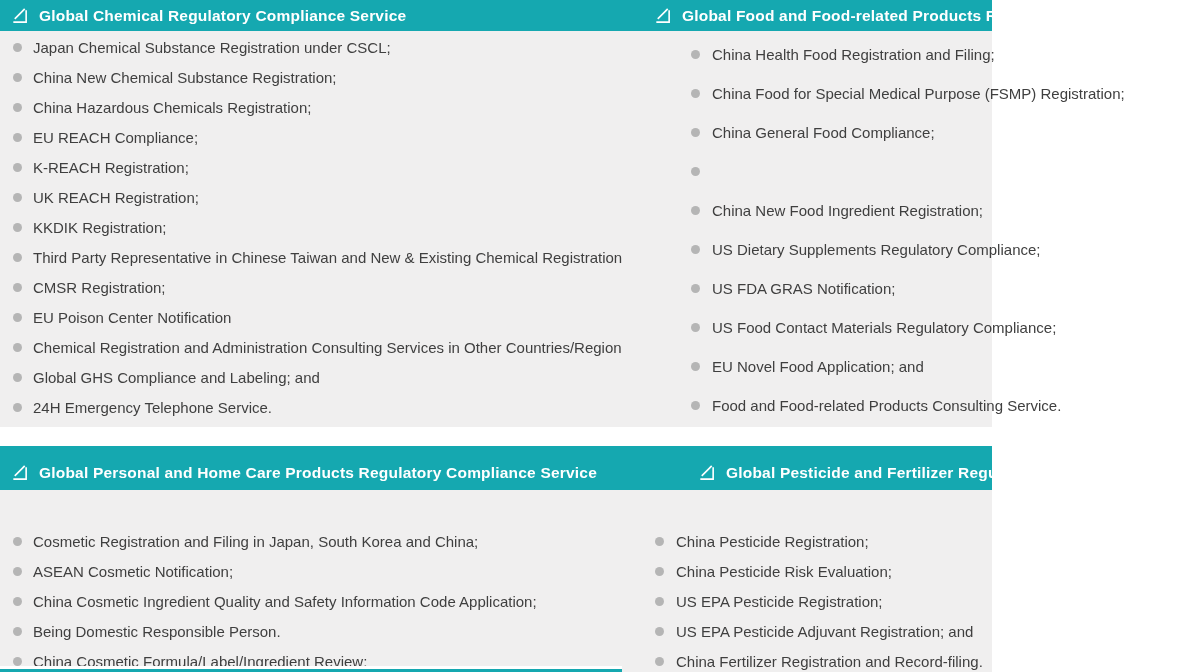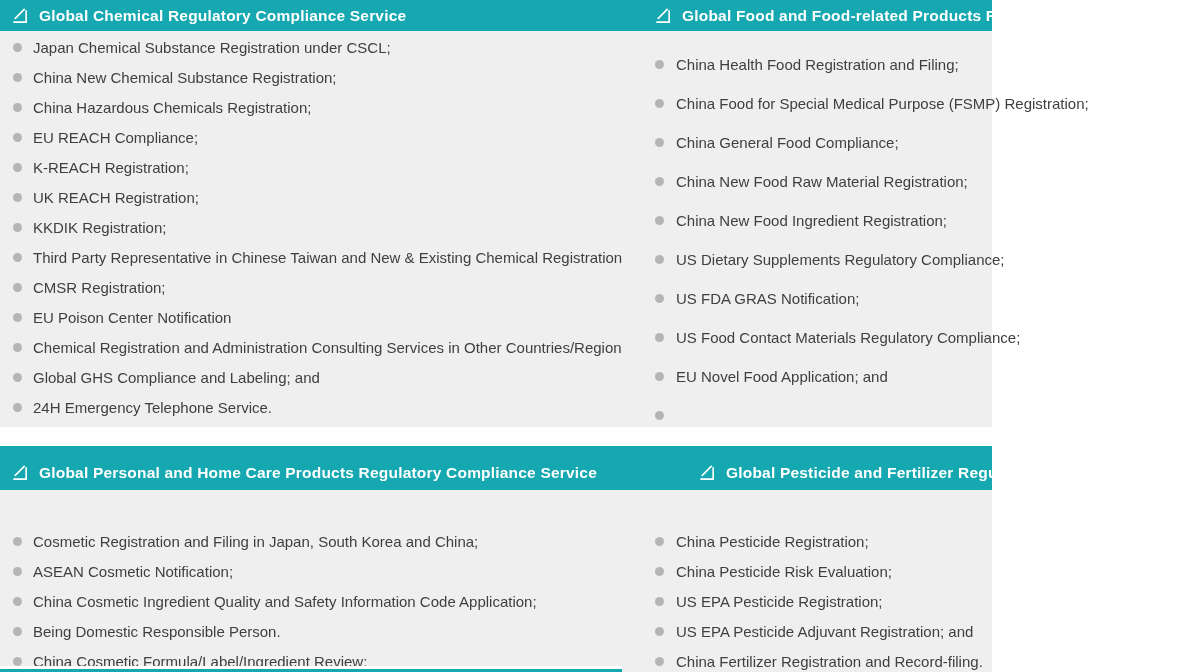--- a/index.html
+++ b/index.html
@@ -17,39 +17,39 @@
   .band-mid .hdr{padding-top:9px;}
   .hdr{display:flex;align-items:center;color:var(--header-text,#ffffff);
        font-weight:bold;font-size:15.5px;letter-spacing:.2px;white-space:nowrap;}
   .hdr-left{width:622px;flex:none;padding-left:10px;box-sizing:border-box;}
   .hdr-right{flex:1;padding-left:31px;box-sizing:border-box;}
   .arrow{flex:none;margin-right:10px;display:flex;align-items:center;}
   .arrow svg{display:block;}
 
   
   .content-row{display:flex;flex:none;background:var(--panel-bg,#f0efef);}
-  .row-top{height:396px;}
+  .row-top{height:396px;gap:36px;}
   .gap-row{height:19px;background:#ffffff;flex:none;}
   .row-bottom{height:182px;background:transparent;}
   .col-left{width:622px;flex:none;box-sizing:border-box;}
   .col-right{flex:1;box-sizing:border-box;}
   .row-bottom .col-left{display:flex;flex-direction:column;background:#ffffff;}
   .row-bottom .col-right{background:var(--panel-bg,#f0efef);}
   .gray-block{height:176px;background:var(--panel-bg,#f0efef);overflow:hidden;}
   .white-spacer{height:3px;background:#ffffff;}
   .teal-sliver{flex:1;background:var(--teal,#15a8b0);}
 
   
   ul.list{margin:0;padding:0;list-style:none;overflow:hidden;}
   .col-left ul.list{padding-left:13px;}
   .col-right ul.list{padding-left:33px;}
   li.svc-item{display:flex;align-items:center;height:30px;}
   ul.list-food li.svc-item{height:39px;}
   ul.list-chem{padding-top:1px;}
-  ul.list-food{padding-top:14px;}
+  ul.list-food{padding-top:4px;}
   ul.list-cosmetic,ul.list-pesticide{padding-top:3px;margin-top:33px;}
   .dot{width:9px;height:9px;border-radius:50%;background:var(--bullet,#b5b5b5);
        flex:none;margin-right:11px;}
   .col-right .dot{margin-right:12px;}
   .svc-text{font-size:15px;color:var(--item-text,#3f3f3f);white-space:nowrap;}
 </style>
 </head>
 <body style="--teal: #15a8b0; --panel-bg: #f0efef; --bullet: #b5b5b5; --item-text: #3f3f3f; --header-text: #ffffff;">
 
 <div class="page">
@@ -141,21 +141,20 @@
           <li class="svc-item">
             <span class="dot"></span>
             <span class="svc-text">China Food for Special Medical Purpose (FSMP) Registration;</span>
           </li>
           <li class="svc-item">
             <span class="dot"></span>
             <span class="svc-text">China General Food Compliance;</span>
           </li>
           <li class="svc-item">
             <span class="dot"></span>
-            <span class="svc-text">China New Food Raw Material Registration;</span>
           </li>
           <li class="svc-item">
             <span class="dot"></span>
             <span class="svc-text">China New Food Ingredient Registration;</span>
           </li>
           <li class="svc-item">
             <span class="dot"></span>
             <span class="svc-text">US Dietary Supplements Regulatory Compliance;</span>
           </li>
           <li class="svc-item">
@@ -165,20 +164,21 @@
           <li class="svc-item">
             <span class="dot"></span>
             <span class="svc-text">US Food Contact Materials Regulatory Compliance;</span>
           </li>
           <li class="svc-item">
             <span class="dot"></span>
             <span class="svc-text">EU Novel Food Application; and</span>
           </li>
           <li class="svc-item">
             <span class="dot"></span>
+            <span class="svc-text">Food and Food-related Products Consulting Service.</span>
           </li>
         </ul>
     </div>
   </div>
 
   <div class="gap-row"></div>
 
   <div class="band band-mid">
     <div class="hdr hdr-left">
       <span class="arrow">

